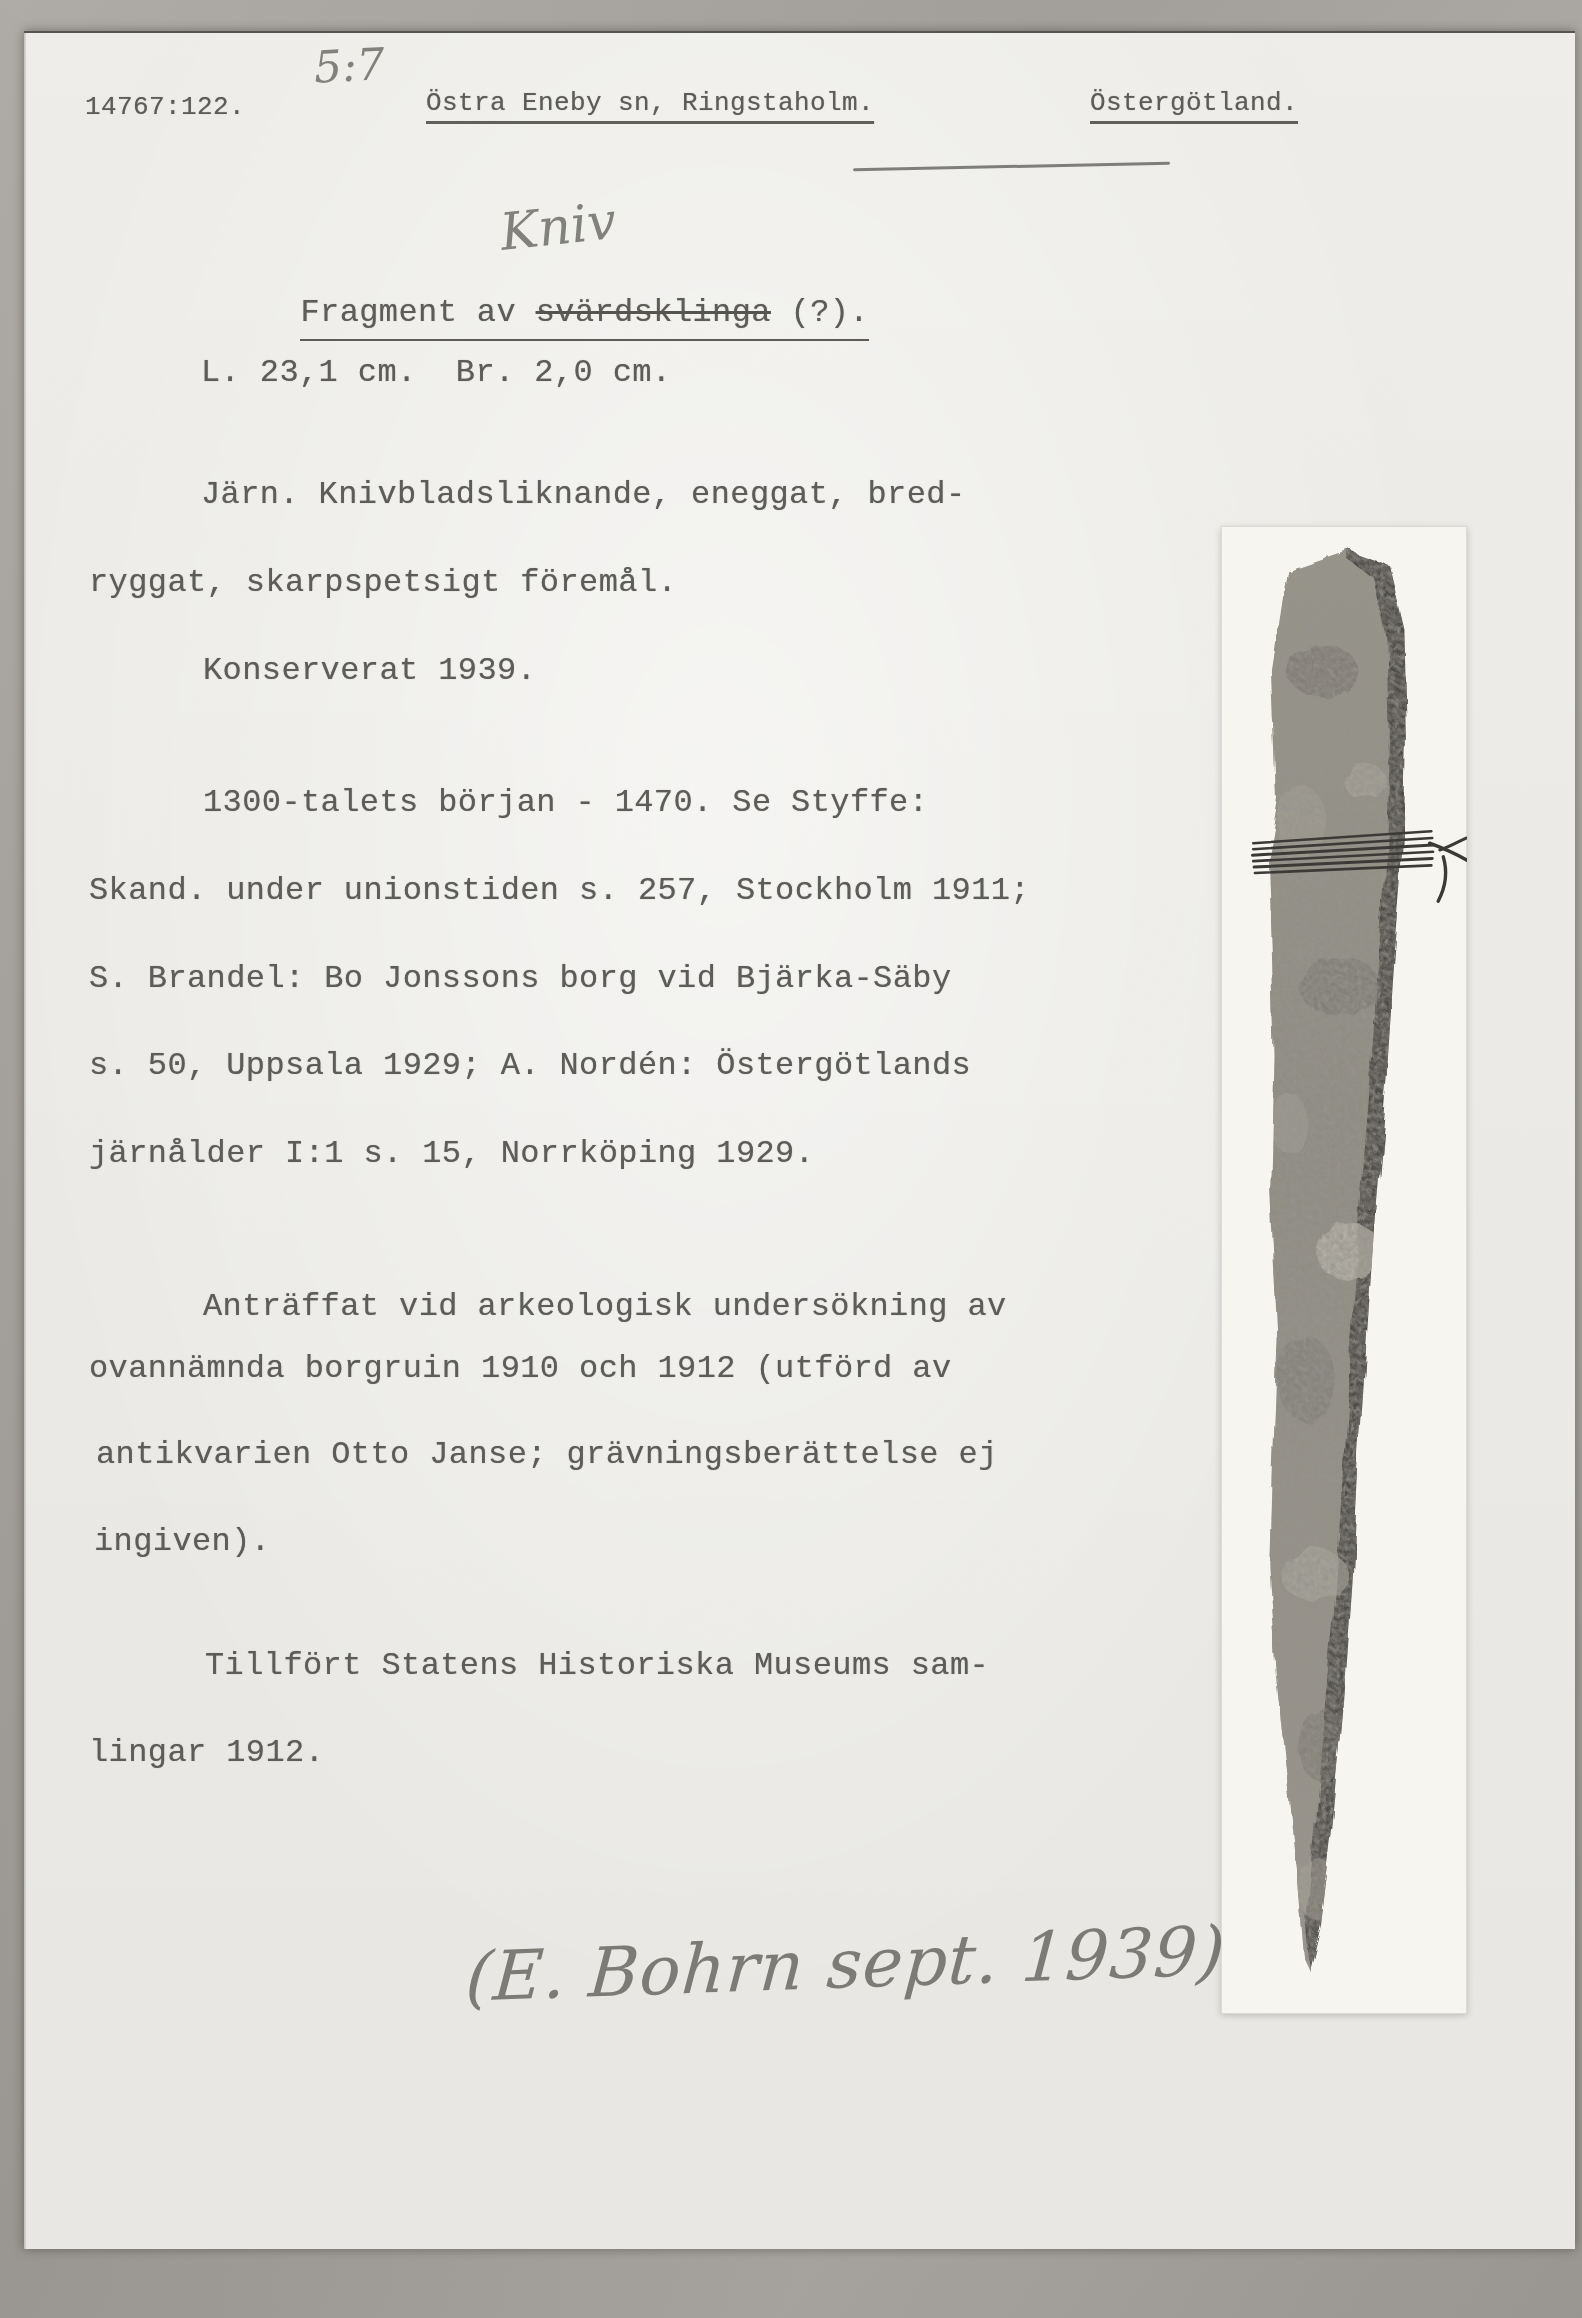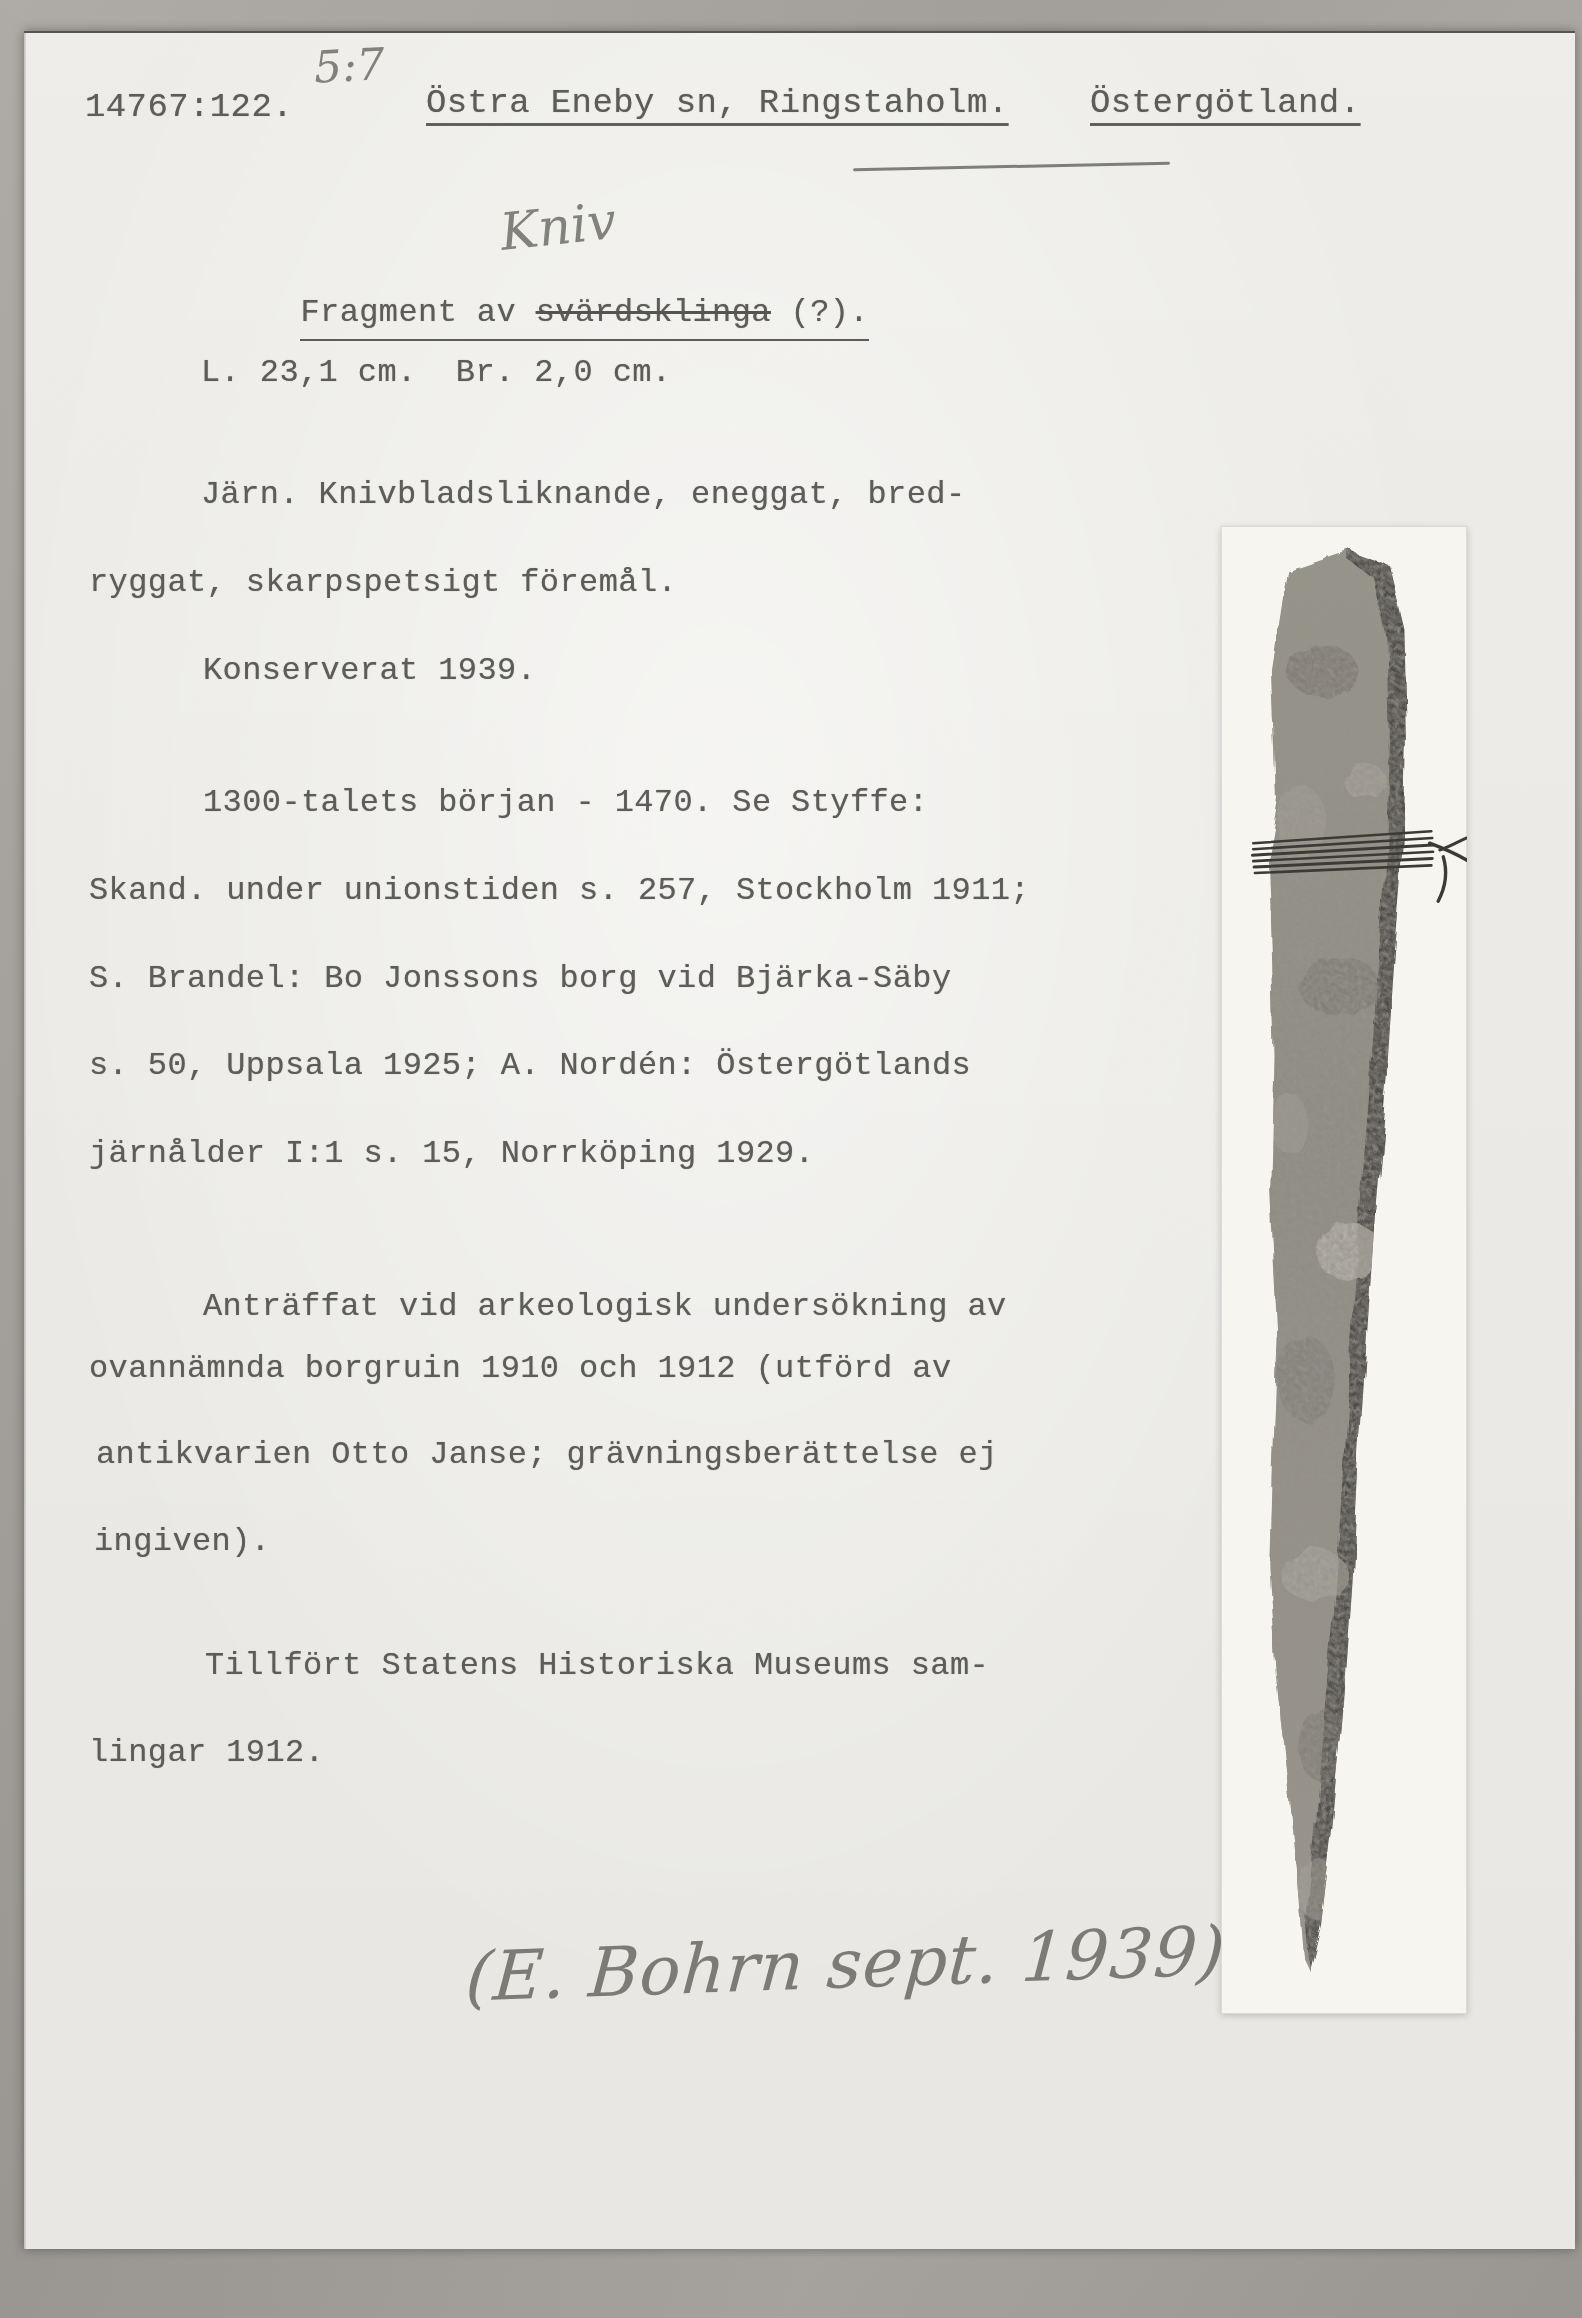--- a/index.html
+++ b/index.html
@@ -19,21 +19,21 @@
     border-top:2.6px solid #56544f;
     box-shadow:0 0 10.2px rgba(0,0,0,.35), inset 1.7px 0 0 rgba(90,88,84,.25);
   }
   .tw{
     position:absolute;
     font-family:"Liberation Mono","DejaVu Sans Mono",monospace;
     font-size:32px;line-height:38px;color:#5d5c58;white-space:pre;
     letter-spacing:0.4px;
     text-shadow:0 0 0.9px rgba(93,92,88,.6);
   }
-  .tw-header{font-size:34px;text-align:right;}
+  .tw-header{font-size:26px;text-align:right;}
   .u{
     text-decoration:underline;
     text-decoration-thickness:2.6px;
     text-underline-offset:11px;
     text-decoration-color:#61605b;
   }
   .strike{
     text-decoration:line-through;
     text-decoration-thickness:3.4px;
     text-decoration-color:#55544f;
@@ -80,21 +80,21 @@
   <span class="tw" style="left:177px;top:321px;">L. 23,1 cm.  Br. 2,0 cm.</span>
 
   <span class="tw" style="left:177px;top:443px;">Järn. Knivbladsliknande, eneggat, bred-</span>
   <span class="tw" style="left:65px;top:531px;">ryggat, skarpspetsigt föremål.</span>
 
   <span class="tw" style="left:179px;top:619px;">Konserverat 1939.</span>
 
   <span class="tw" style="left:179px;top:751px;">1300-talets början - 1470. Se Styffe:</span>
   <span class="tw" style="left:65px;top:839px;">Skand. under unionstiden s. 257, Stockholm 1911;</span>
   <span class="tw" style="left:65px;top:927px;">S. Brandel: Bo Jonssons borg vid Bjärka-Säby</span>
-  <span class="tw" style="left:65px;top:1014px;">s. 50, Uppsala 1925; A. Nordén: Östergötlands</span>
+  <span class="tw" style="left:65px;top:1014px;">s. 50, Uppsala 1929; A. Nordén: Östergötlands</span>
   <span class="tw" style="left:65px;top:1102px;">järnålder I:1 s. 15, Norrköping 1929.</span>
 
   <span class="tw" style="left:179px;top:1255px;">Anträffat vid arkeologisk undersökning av</span>
   <span class="tw" style="left:65px;top:1317px;">ovannämnda borgruin 1910 och 1912 (utförd av</span>
   <span class="tw" style="left:72px;top:1403px;">antikvarien Otto Janse; grävningsberättelse ej</span>
   <span class="tw" style="left:70px;top:1490px;">ingiven).</span>
 
   <span class="tw" style="left:181px;top:1614px;">Tillfört Statens Historiska Museums sam-</span>
   <span class="tw" style="left:65px;top:1701px;">lingar 1912.</span>
 

